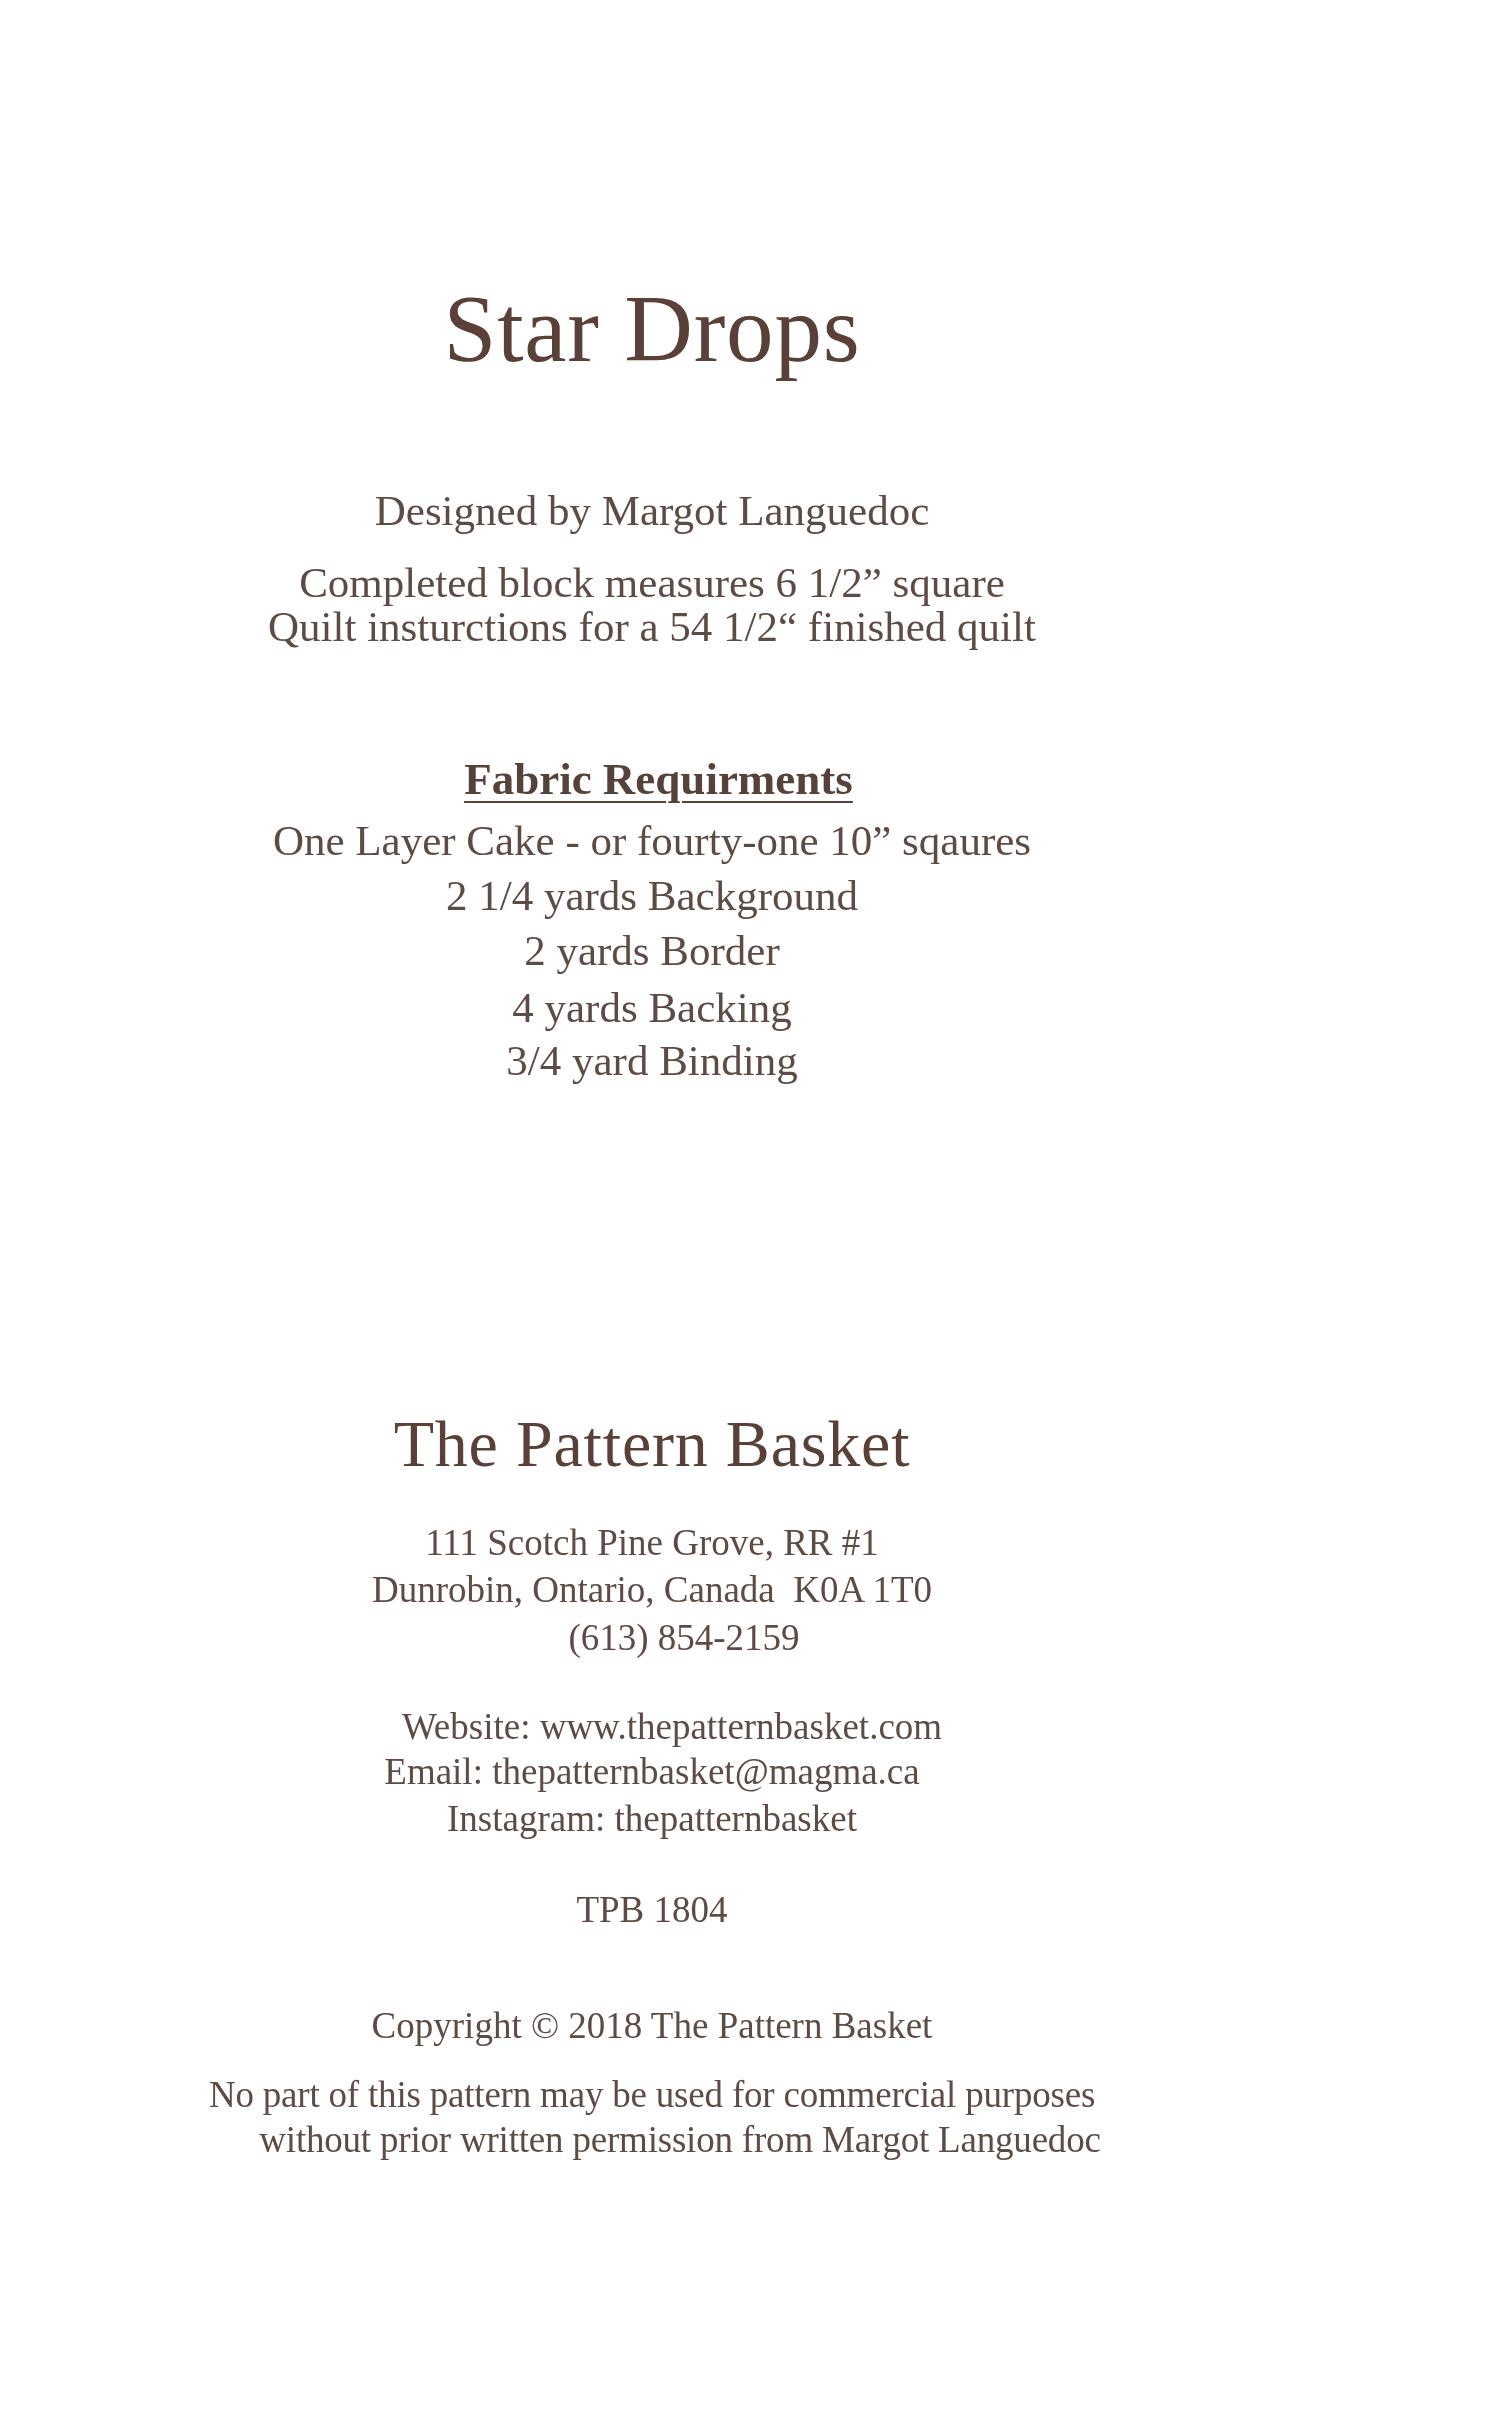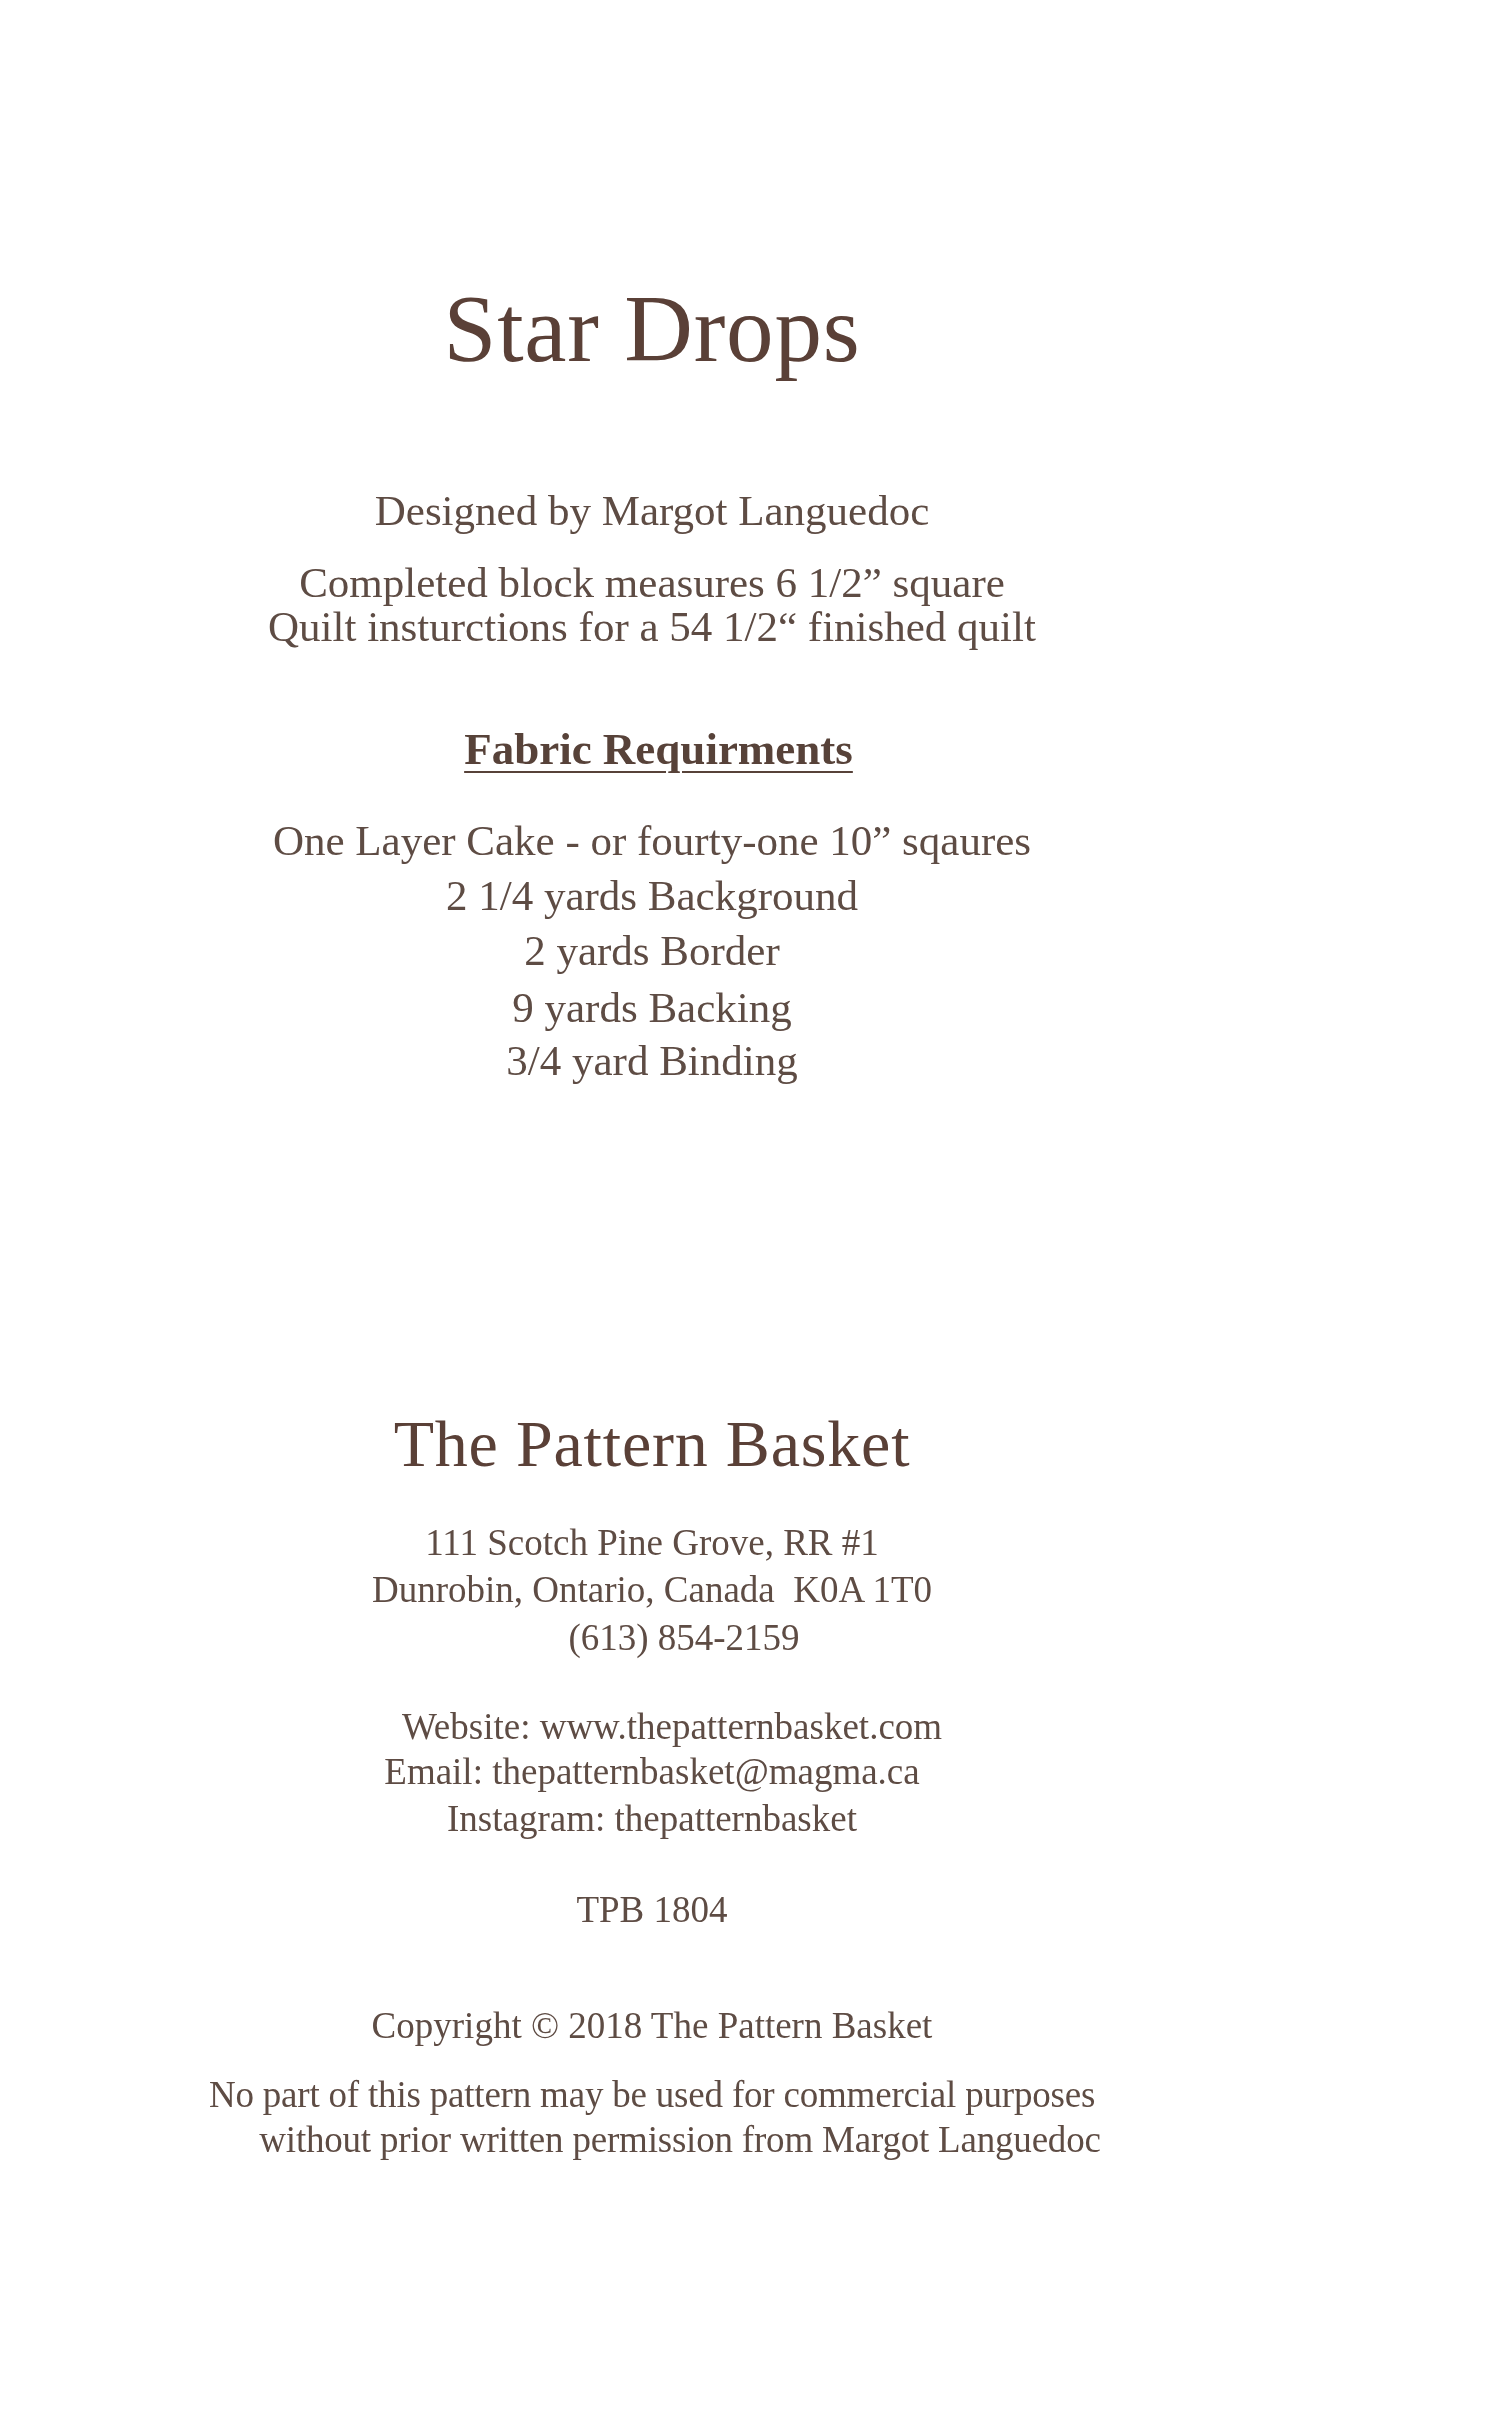--- a/index.html
+++ b/index.html
@@ -64,27 +64,27 @@
 
 <div class="line title" style="top:282px;">Star Drops</div>
 
 <div>
   <div class="line desc" style="top:489px;">Designed by Margot Languedoc</div>
   <div class="line desc" style="top:549px;margin-top:12px;">Completed block measures 6 1/2” square</div>
   <div class="line desc" style="top:605px;">Quilt insturctions for a 54 1/2“ finished quilt</div>
 </div>
 
 <div>
-  <div class="line" style="top:714px;">
+  <div class="line" style="top:744px;">
     <span class="heading">Fabric Requirments</span>
   </div>
   <div class="line fabric" style="top:819px;">One Layer Cake - or fourty-one 10” sqaures</div>
   <div class="line fabric" style="top:874px;">2 1/4 yards Background</div>
   <div class="line fabric" style="top:929px;">2 yards Border</div>
-  <div class="line fabric" style="top:986px;">9 yards Backing</div>
+  <div class="line fabric" style="top:986px;">4 yards Backing</div>
   <div class="line fabric" style="top:1039px;">3/4 yard Binding</div>
 </div>
 
 <div>
   <div class="line company" style="top:1411px;">The Pattern Basket</div>
 
   <div>
     <div class="line info" style="top:1524px;">111 Scotch Pine Grove, RR #1</div>
     <div class="line info" style="top:1571px;">Dunrobin, Ontario, Canada  K0A 1T0</div>
     <div class="line info" style="top:1619px;padding-left:32px;">(613) 854-2159</div>

